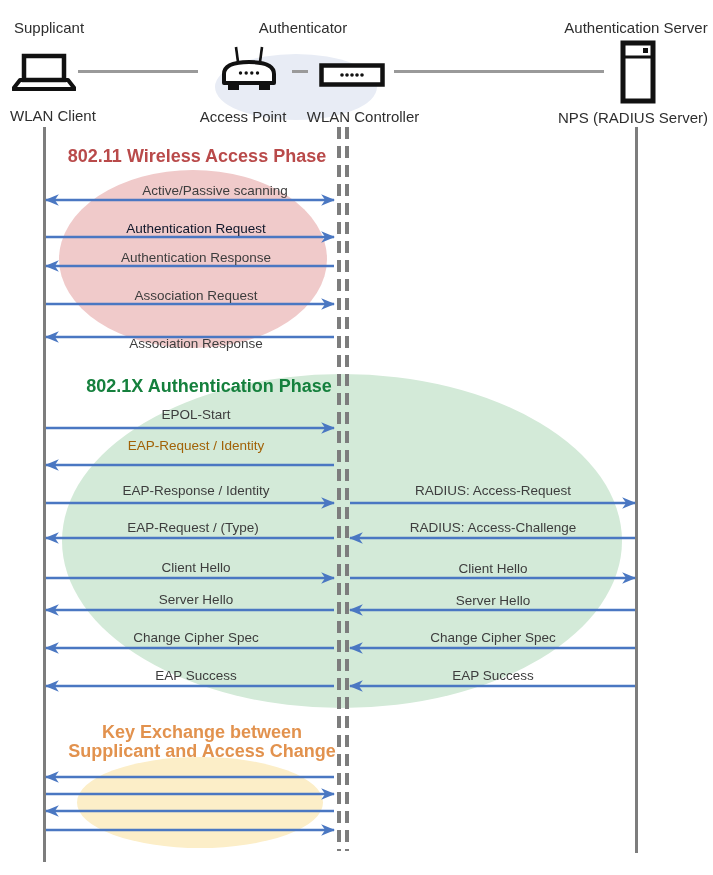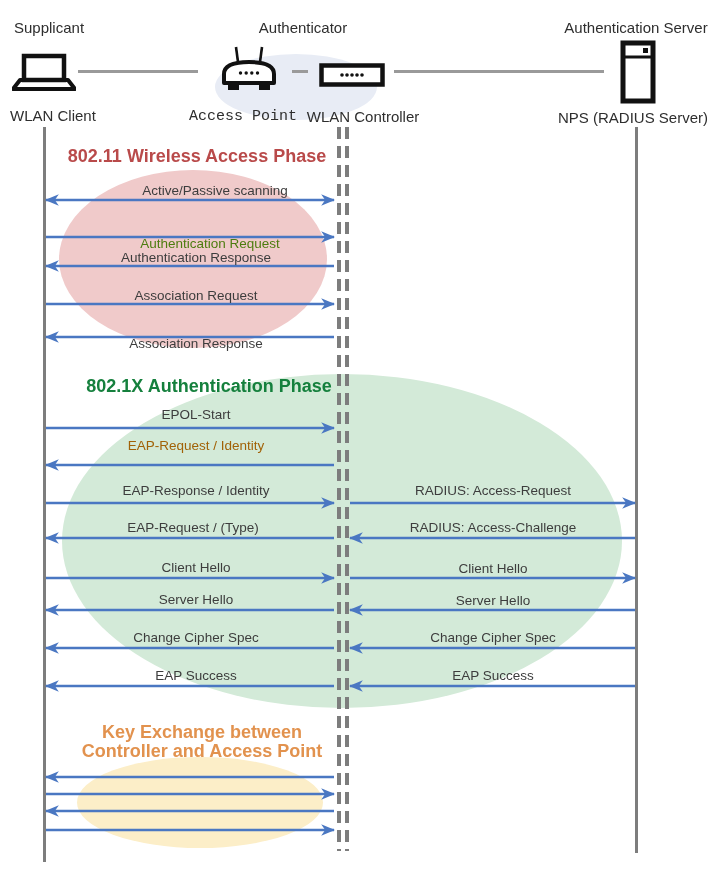--- a/index.html
+++ b/index.html
@@ -70,28 +70,28 @@
     <circle cx="43" cy="12" r="1.8" fill="#111"></circle>
   </svg>
 
   <svg class="icon" style="left:620px; top:40px;" width="36" height="64" viewBox="0 0 36 64">
     <rect x="3" y="3" width="30" height="58" fill="#fff" stroke="#111" stroke-width="5"></rect>
     <line x1="4" y1="17" x2="32" y2="17" stroke="#111" stroke-width="3"></line>
     <rect x="23" y="8" width="5" height="5" fill="#111"></rect>
   </svg>
 
   <div class="device-label" style="left:10px; top:107px;">WLAN Client</div>
-  <div class="device-label centered" style="left:243px; top:108px;font-family:Liberation Mono, monospace;">Access Point</div>
+  <div class="device-label centered" style="left:243px; top:108px;">Access Point</div>
   <div class="device-label centered" style="left:363px; top:108px;">WLAN Controller</div>
   <div class="device-label centered" style="left:633px; top:109px;">NPS (RADIUS Server)</div>
 
   <div class="phase-title" style="left: 191px; top: 146px; color: rgb(185, 74, 74);">802.11 Wireless Access Phase</div>
   <div class="phase-title" style="left: 203px; top: 376px; color: #15803d;">802.1X Authentication Phase</div>
   <div class="phase-title" style="left: 196px; top: 722px; color: rgb(226, 146, 78);">Key Exchange between</div>
-  <div class="phase-title" style="left: 196px; top: 741px; color: rgb(226, 146, 78);">Controller and Access Point</div>
+  <div class="phase-title" style="left: 196px; top: 741px; color: rgb(226, 146, 78);">Supplicant and Access Change</div>
 
   <svg id="arrows" width="713" height="875">
     <defs>
       <marker id="ah-r" viewBox="0 0 12 10" refX="11" refY="5" markerWidth="14" markerHeight="12" markerUnits="userSpaceOnUse" orient="0">
         <path d="M0 0 L12 5 L0 10 L3.4 5 Z" fill="#4a77c2"></path>
       </marker>
       <marker id="ah-l" viewBox="0 0 12 10" refX="1" refY="5" markerWidth="14" markerHeight="12" markerUnits="userSpaceOnUse" orient="0">
         <path d="M12 0 L0 5 L12 10 L8.6 5 Z" fill="#4a77c2"></path>
       </marker>
     </defs>
@@ -114,21 +114,21 @@
       <line x1="350" x2="635" y1="648" y2="648" stroke="#4a77c2" stroke-width="2.4" marker-start="url(#ah-l)"></line>
       <line x1="46" x2="334" y1="686" y2="686" stroke="#4a77c2" stroke-width="2.4" marker-start="url(#ah-l)"></line>
       <line x1="350" x2="635" y1="686" y2="686" stroke="#4a77c2" stroke-width="2.4" marker-start="url(#ah-l)"></line>
       <line x1="46" x2="334" y1="777" y2="777" stroke="#4a77c2" stroke-width="2.4" marker-start="url(#ah-l)"></line>
       <line x1="46" x2="334" y1="794" y2="794" stroke="#4a77c2" stroke-width="2.4" marker-end="url(#ah-r)"></line>
       <line x1="46" x2="334" y1="811" y2="811" stroke="#4a77c2" stroke-width="2.4" marker-start="url(#ah-l)"></line>
       <line x1="46" x2="334" y1="830" y2="830" stroke="#4a77c2" stroke-width="2.4" marker-end="url(#ah-r)"></line>
     </svg>
 
 <div class="msg-label" style="left: 196px; top: 183px; color: rgb(61, 61, 61); margin-left: 19px;">Active/Passive scanning</div>
-    <div class="msg-label" style="left: 196px; top: 236px; color: #4d7c0f; margin-left: 14px;">Authentication Request</div>
+    <div class="msg-label" style="left: 196px; top: 221px; color: #0f172a;">Authentication Request</div>
     <div class="msg-label" style="left: 196px; top: 250px; color: rgb(61, 61, 61);">Authentication Response</div>
     <div class="msg-label" style="left: 196px; top: 288px; color: rgb(61, 61, 61);">Association Request</div>
     <div class="msg-label" style="left: 196px; top: 336px; color: rgb(61, 61, 61);">Association Response</div>
     <div class="msg-label" style="left: 196px; top: 407px; color: rgb(61, 61, 61);">EPOL-Start</div>
     <div class="msg-label" style="left: 196px; top: 438px; color: #a16207;">EAP-Request / Identity</div>
     <div class="msg-label" style="left: 196px; top: 483px; color: rgb(61, 61, 61);">EAP-Response / Identity</div>
     <div class="msg-label" style="left: 493px; top: 483px; color: rgb(61, 61, 61);">RADIUS: Access-Request</div>
     <div class="msg-label" style="left: 193px; top: 520px; color: rgb(61, 61, 61);">EAP-Request / (Type)</div>
     <div class="msg-label" style="left: 493px; top: 520px; color: rgb(61, 61, 61);">RADIUS: Access-Challenge</div>
     <div class="msg-label" style="left: 196px; top: 560px; color: rgb(61, 61, 61);">Client Hello</div>

